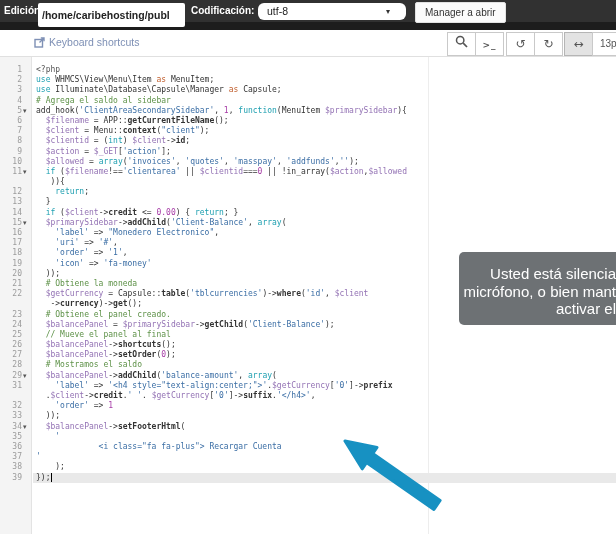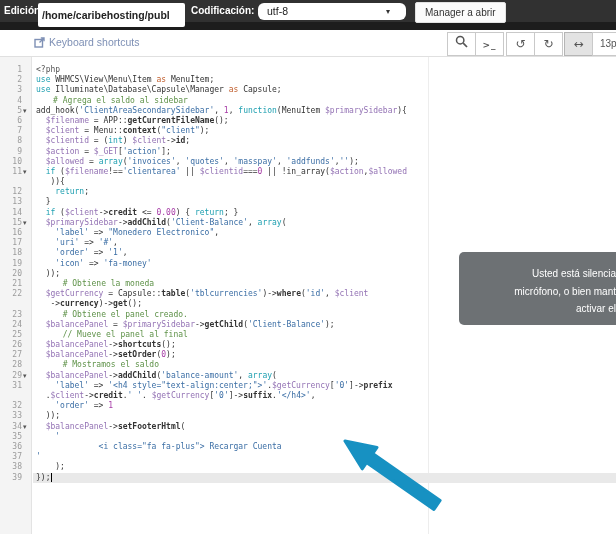--- a/index.html
+++ b/index.html
@@ -49,30 +49,30 @@
   .row .fold { position:absolute; left:23px; width:9px; color:#555; font-size:7px;
                font-family:"DejaVu Sans",sans-serif; }
   .row .code { position:absolute; left:36px; white-space:pre; }
   .tok-plain { color:#333; }
   .tok-meta  { color:#555; }
   .tok-kw    { color:#1d9fb0; }
   .tok-as    { color:#c15f2e; }
   .tok-str   { color:#3b6ea5; }
   .tok-var   { color:#9372b4; }
   .tok-number{ color:#a63ba6; }
-  .tok-com   { color:#5d9147;margin-left:17px; }
+  .tok-com   { color:#5d9147; }
   .tok-def   { color:#333; font-weight:bold; }
   .cursor { display:inline-block; width:1px; height:9px; background:#000;
             vertical-align:middle; margin-left:1px; }
 
   
   .notif-bg { position:absolute; left:459px; top:252px; width:210px; height:73px;
               background:#6d7174; border-radius:5px; }
   .notif-text { position:absolute; left:459px; top:252px; width:157px; padding-top:13px;
-                color:#fff; font-size:10px; line-height:17.5px; text-align:right; }
+                color:#fff; font-size:15px; line-height:17.5px; text-align:right; }
   .arrow-svg { position:absolute; left:330px; top:425px; pointer-events:none; }
 </style>
 </head>
 <body>
 
 <div class="topbar">
   <span class="tb-label" style="left:4px">Edición:</span>
   <input class="path-input" value="/home/caribehosting/publ" style="">
   <span class="tb-label" style="left:191px">Codificación:</span>
   <div class="enc-select">

